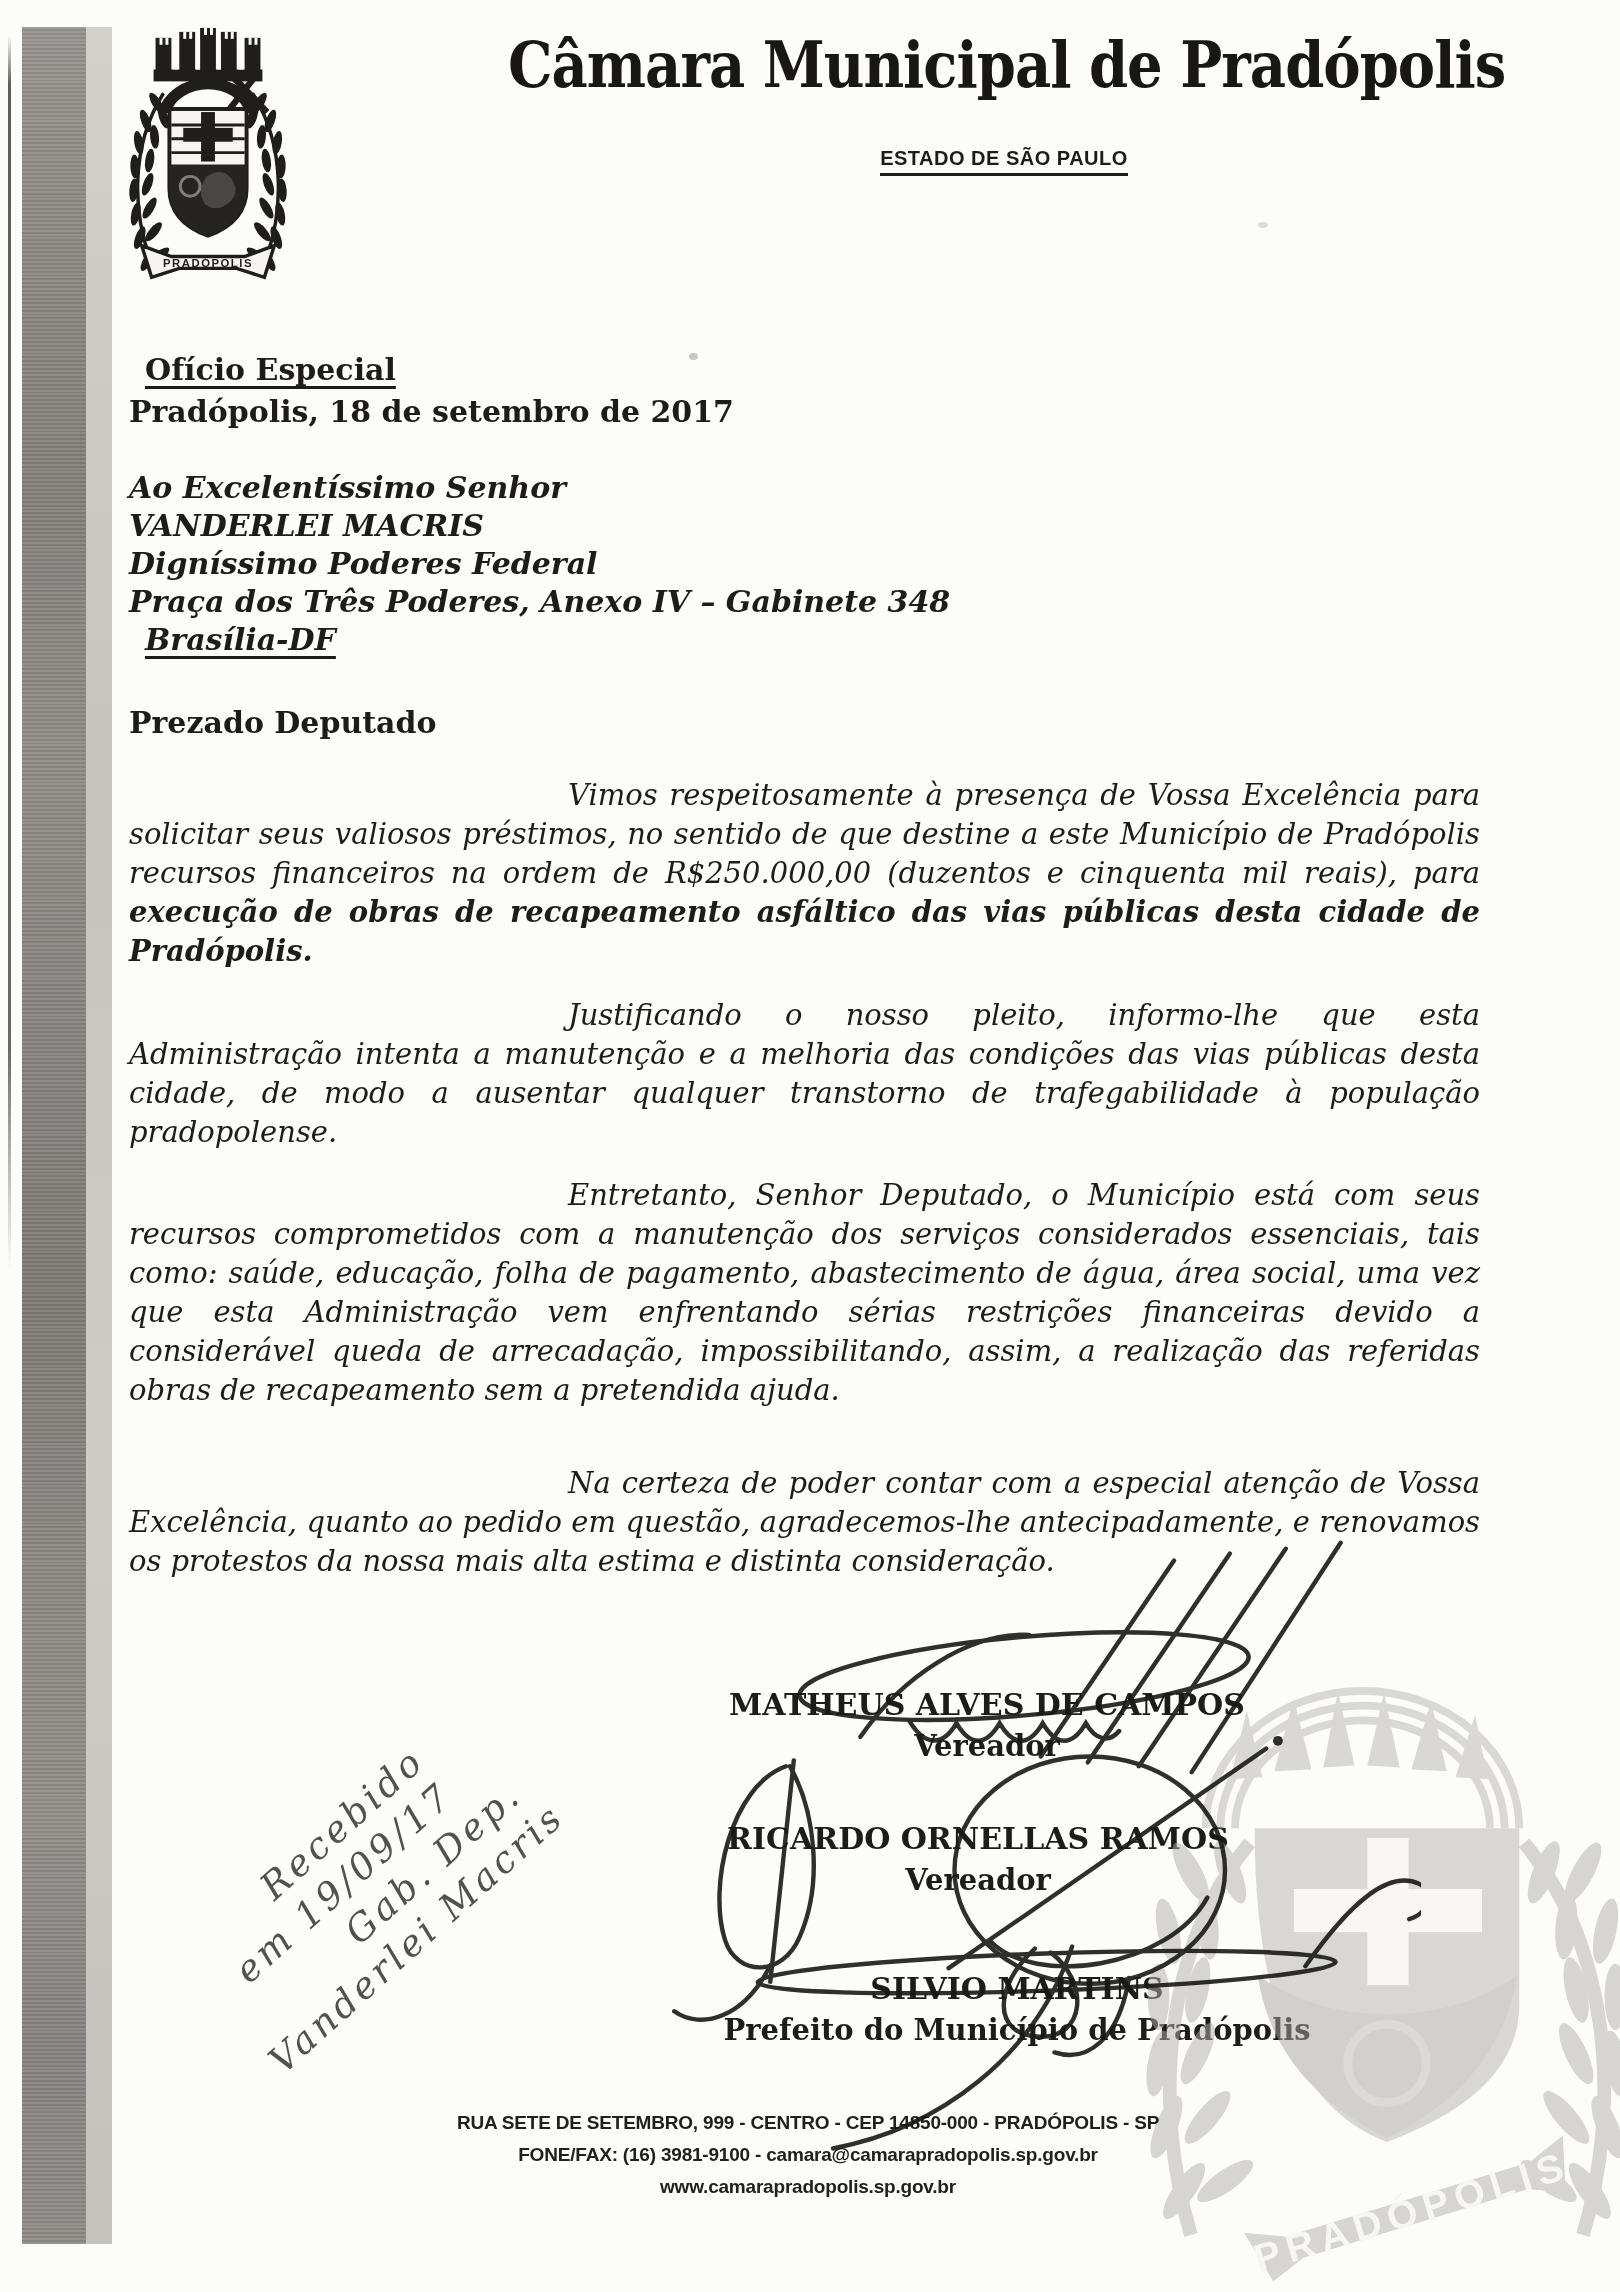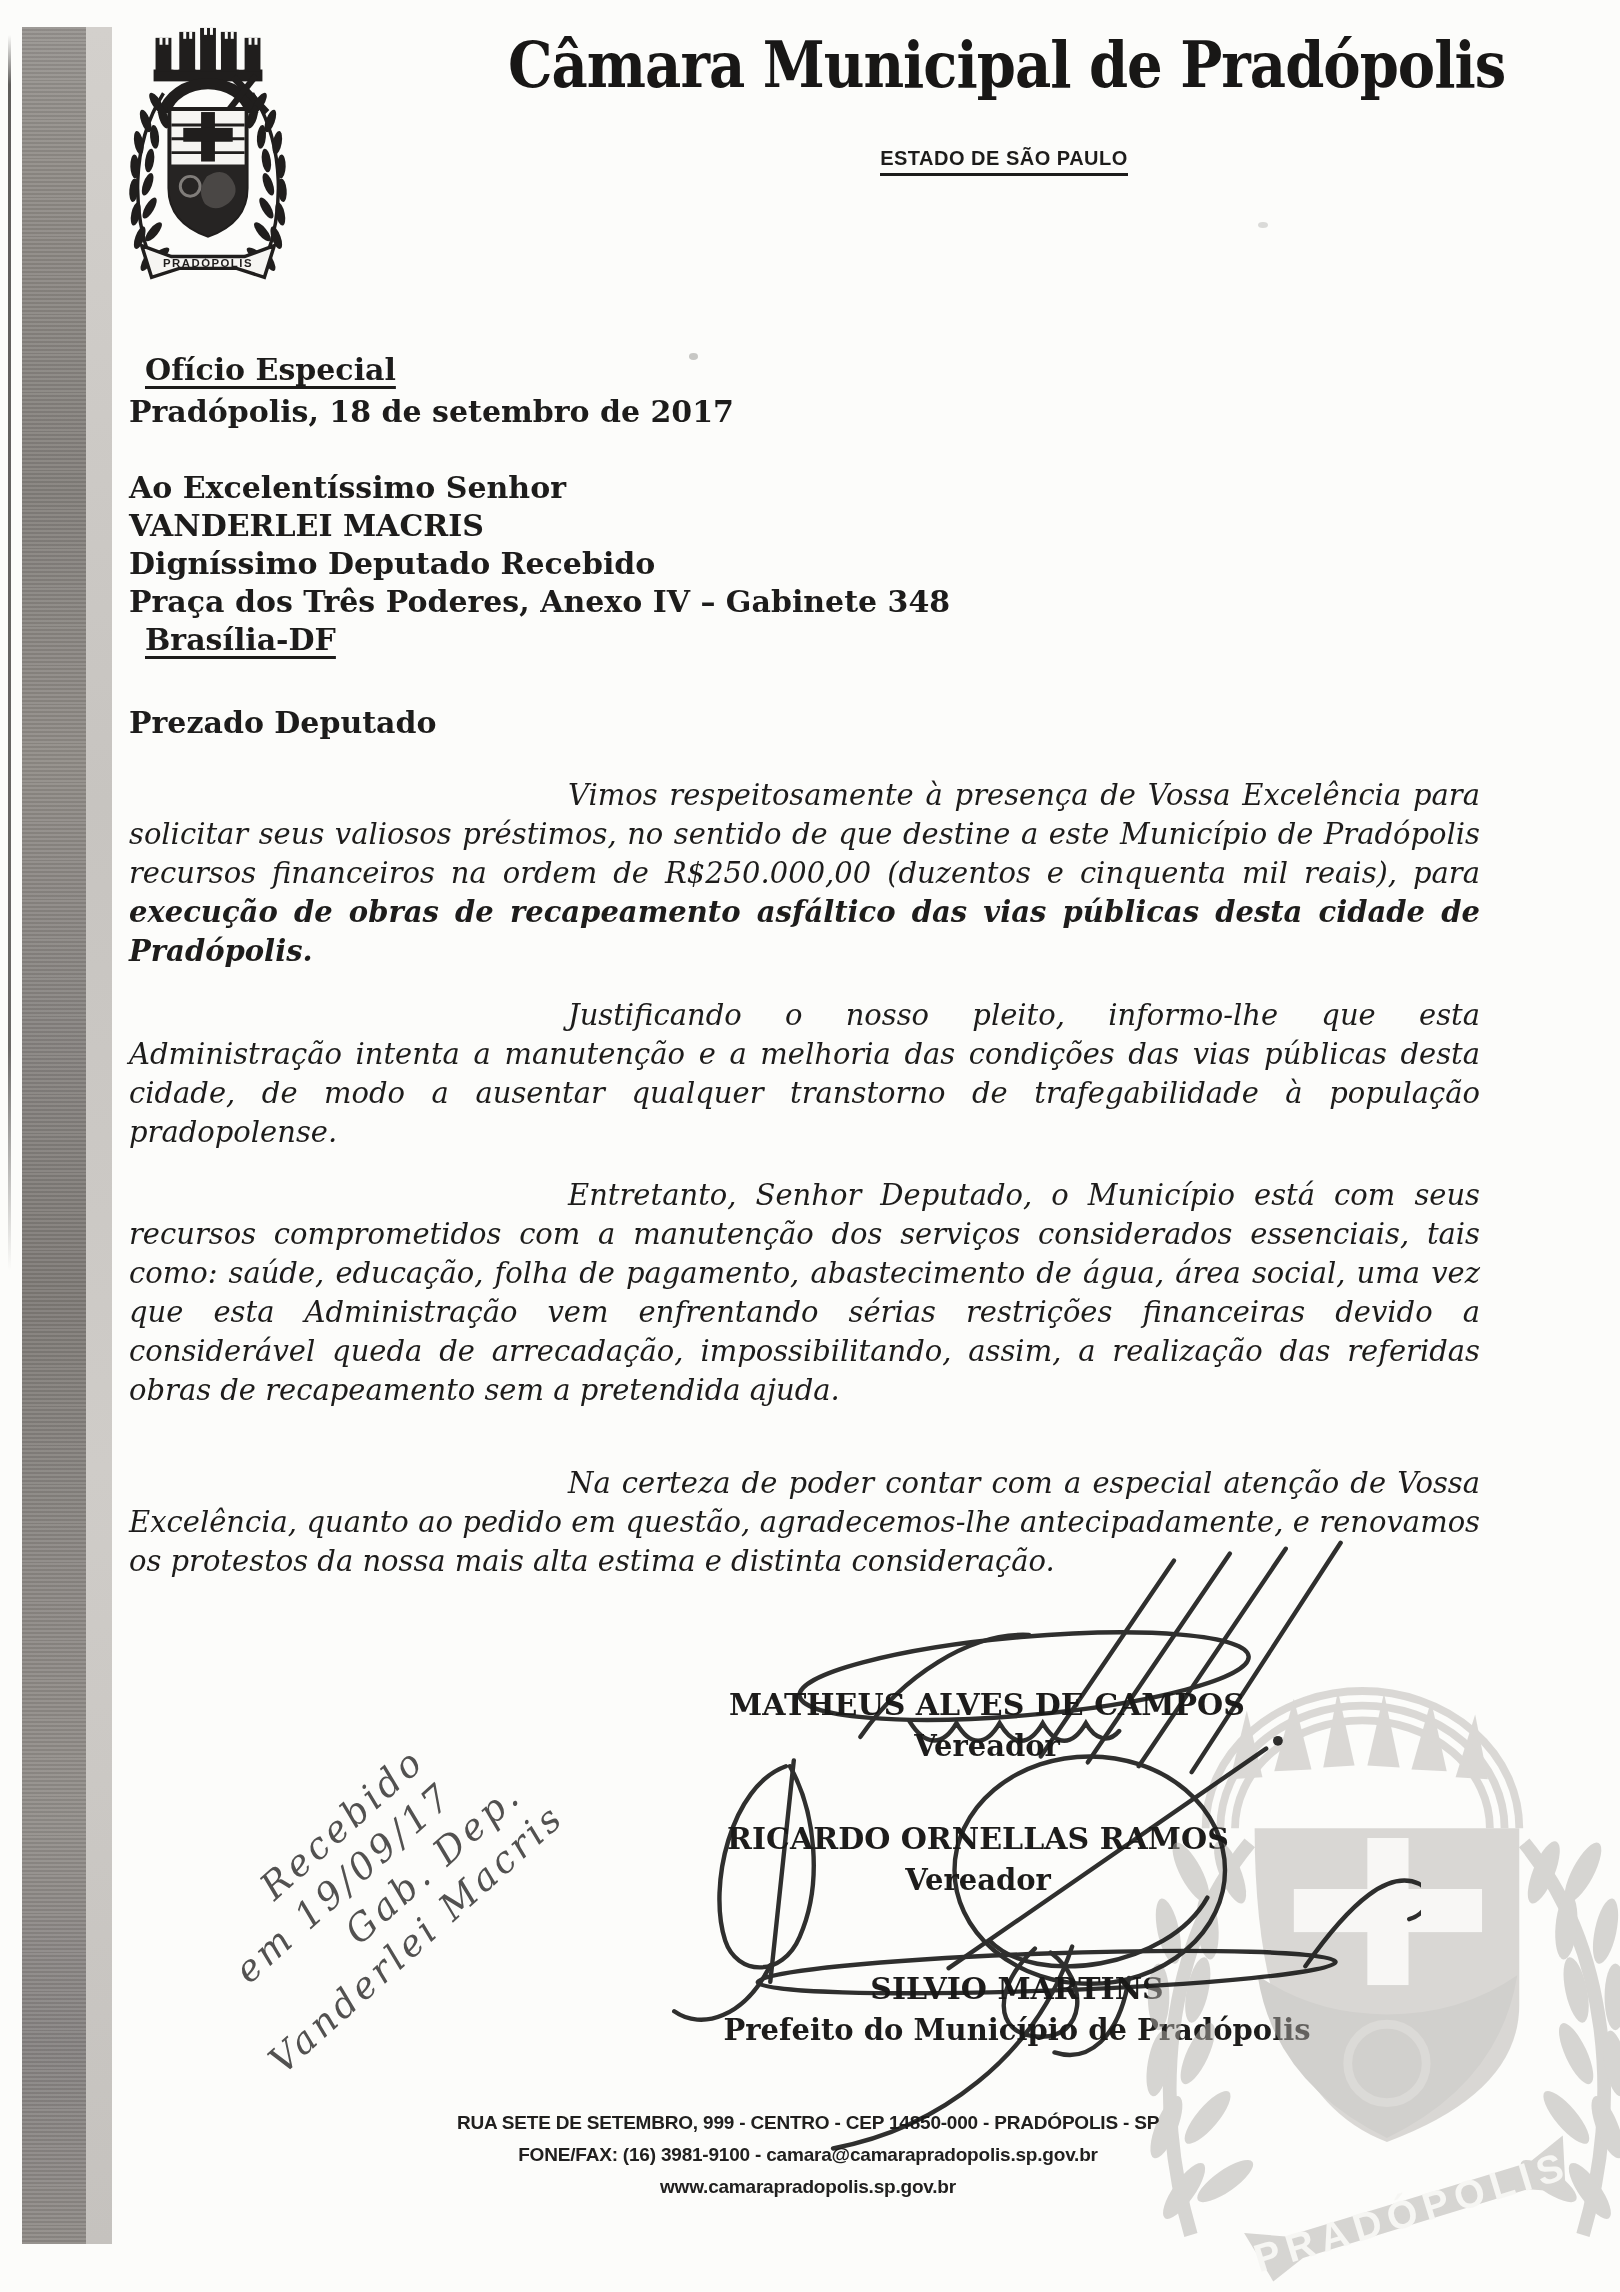--- a/index.html
+++ b/index.html
@@ -32,21 +32,21 @@
     transform:scaleY(1.12);transform-origin:top center;white-space:nowrap;
   }
   .masthead-subtitle{
     display:inline-block;margin-top:34px;
     font-family:"Liberation Sans","DejaVu Sans",sans-serif;font-weight:bold;font-size:20px;
     letter-spacing:0.5px;border-bottom:3.9px solid #1d1c1b;padding-bottom:2.9px;white-space:nowrap;
   }
   
   .dochead{position:absolute;left:129px;top:349px;font-weight:bold;font-size:30px;line-height:42px;}
   .u{text-decoration:underline;text-decoration-thickness:2.9px;text-underline-offset:5.9px;margin-left:16px;}
-  .recipient{position:absolute;left:129px;top:469px;font-weight:bold;font-size:30px;line-height:38px;}
+  .recipient{position:absolute;left:129px;top:469px;font-weight:bold;font-size:30px;line-height:38px;font-style:italic;}
   .greeting{position:absolute;left:129px;top:705px;font-weight:bold;font-size:30px;}
   .letter-body{
     position:absolute;left:129px;top:776px;width:1351px;
     font-size:29px;line-height:39px;text-align:justify;font-style:italic;
   }
   .letter-body p{margin:0 0 24.5px 0;text-indent:439px;}
   .letter-body p.gap-big{margin-bottom:54px;}
   
   .sig{position:absolute;width:804px;text-align:center;font-weight:bold;}
   .sig-name{font-size:30px;white-space:nowrap;}
@@ -177,21 +177,21 @@
   </div>
 
   <div class="dochead">
     <div class="u">Ofício Especial</div>
     <div>Pradópolis, 18 de setembro de 2017</div>
   </div>
 
   <div class="recipient">
     <div>Ao Excelentíssimo Senhor</div>
     <div>VANDERLEI MACRIS</div>
-    <div>Digníssimo Deputado Recebido</div>
+    <div>Digníssimo Poderes Federal</div>
     <div>Praça dos Três Poderes, Anexo IV – Gabinete 348</div>
     <div class="u">Brasília-DF</div>
   </div>
 
   <div class="greeting">Prezado Deputado</div>
 
   <div class="letter-body">
     <p><span>Vimos respeitosamente à presença de Vossa Excelência para solicitar seus valiosos préstimos, no sentido de que destine a este Município de Pradópolis recursos financeiros na ordem de R$250.000,00 (duzentos e cinquenta mil reais), para </span><b>execução de obras de recapeamento asfáltico das vias públicas desta cidade de Pradópolis.</b></p>
     <p>Justificando o nosso pleito, informo-lhe que esta Administração intenta a manutenção e a melhoria das condições das vias públicas desta cidade, de modo a ausentar qualquer transtorno de trafegabilidade à população pradopolense.</p>
     <p class="gap-big">Entretanto, Senhor Deputado, o Município está com seus recursos comprometidos com a manutenção dos serviços considerados essenciais, tais como: saúde, educação, folha de pagamento, abastecimento de água, área social, uma vez que esta Administração vem enfrentando sérias restrições financeiras devido a considerável queda de arrecadação, impossibilitando, assim, a realização das referidas obras de recapeamento sem a pretendida ajuda.</p>

